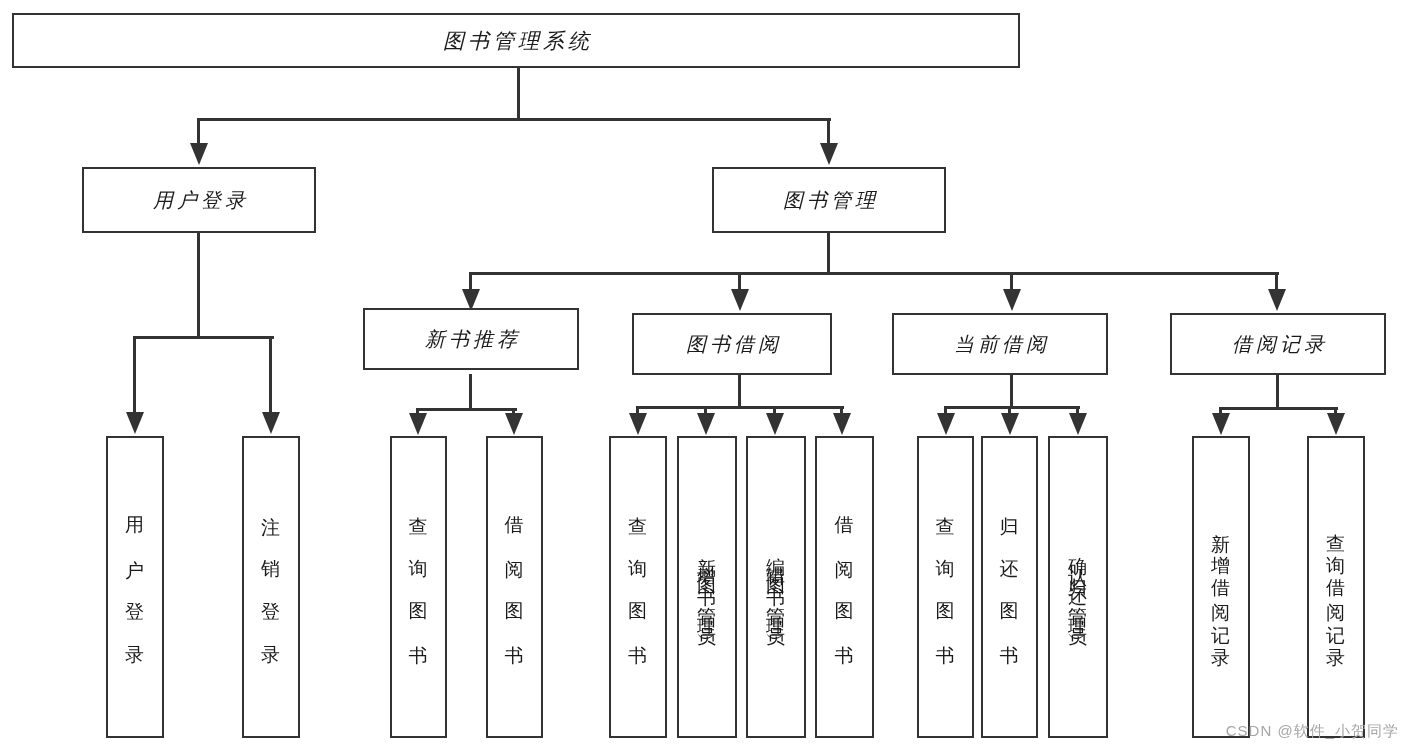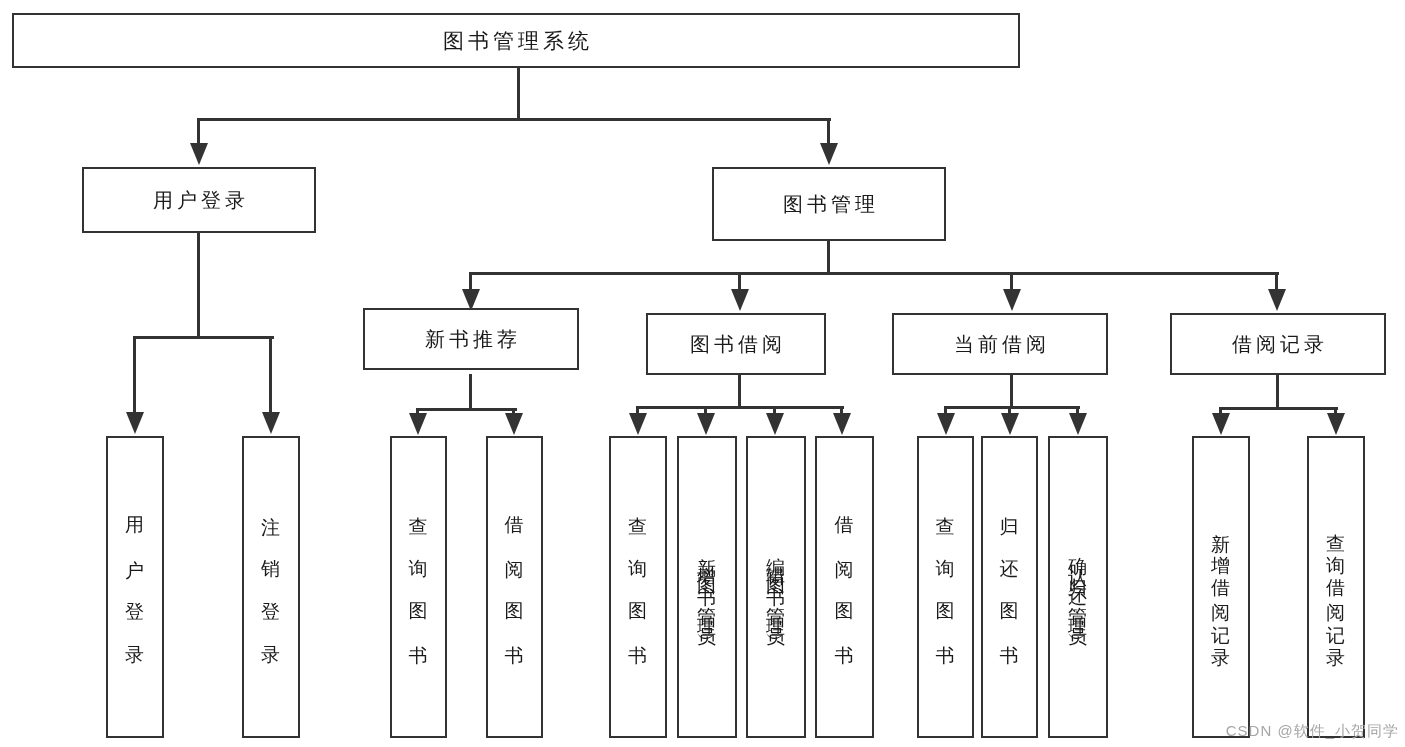--- a/index.html
+++ b/index.html
@@ -13,21 +13,21 @@
     font-family:"Liberation Sans","DejaVu Sans",sans-serif;color:var(--text);
   }
   
   .hbox,.vbox{
     position:absolute;box-sizing:border-box;background:#ffffff;
     border:2.5px solid var(--line);
     display:flex;align-items:center;justify-content:center;
     z-index:2;
   }
   .hbox .lbl{
-    font-size:20px;letter-spacing:4px;text-indent:4px;white-space:nowrap;color:var(--text);
+    font-size:20px;letter-spacing:4px;text-indent:4px;white-space:nowrap;color:var(--text);font-style:italic;
   }
   .hbox.root .lbl{font-size:21px;}
   .vbox .lbl{
     writing-mode:vertical-rl;
     font-size:19px;line-height:1;white-space:nowrap;color:var(--text);
   }
   
   .cl{position:absolute;background:var(--line);z-index:1;}
   
   .ah{
@@ -52,21 +52,21 @@
   <div class="cl" style="left:517px;top:68px;width:3px;height:52px"></div>
   <div class="cl" style="left:197px;top:118px;width:634px;height:3px"></div>
   <div class="cl" style="left:197px;top:118px;width:3px;height:27px"></div>
   <div class="ah" style="left:190px;top:143px"></div>
   <div class="cl" style="left:827px;top:118px;width:3px;height:27px"></div>
   <div class="ah" style="left:820px;top:143px"></div>
 
   <div class="hbox" style="left:82px;top:167px;width:234px;height:66px">
     <span class="lbl">用户登录</span>
   </div>
-  <div class="hbox" style="left:712px;top:167px;width:234px;height:74px">
+  <div class="hbox" style="left:712px;top:167px;width:234px;height:66px">
     <span class="lbl">图书管理</span>
   </div>
 
   <div class="cl" style="left:197px;top:232px;width:3px;height:106px"></div>
   <div class="cl" style="left:133px;top:336px;width:141px;height:3px"></div>
   <div class="cl" style="left:133px;top:336px;width:3px;height:78px"></div>
   <div class="ah" style="left:126px;top:412px"></div>
   <div class="cl" style="left:269px;top:336px;width:3px;height:78px"></div>
   <div class="ah" style="left:262px;top:412px"></div>
 
@@ -77,21 +77,21 @@
   <div class="cl" style="left:738px;top:272px;width:3px;height:20px"></div>
   <div class="ah" style="left:731px;top:289px"></div>
   <div class="cl" style="left:1010px;top:272px;width:3px;height:20px"></div>
   <div class="ah" style="left:1003px;top:289px"></div>
   <div class="cl" style="left:1275px;top:272px;width:3px;height:20px"></div>
   <div class="ah" style="left:1268px;top:289px"></div>
 
   <div class="hbox" style="left:363px;top:308px;width:216px;height:62px">
     <span class="lbl">新书推荐</span>
   </div>
-  <div class="hbox" style="left:646px;top:313px;width:180px;height:62px">
+  <div class="hbox" style="left:632px;top:313px;width:200px;height:62px">
     <span class="lbl">图书借阅</span>
   </div>
   <div class="hbox" style="left:892px;top:313px;width:216px;height:62px">
     <span class="lbl">当前借阅</span>
   </div>
   <div class="hbox" style="left:1170px;top:313px;width:216px;height:62px">
     <span class="lbl">借阅记录</span>
   </div>
 
   <div class="cl" style="left:469px;top:374px;width:3px;height:36px"></div>

